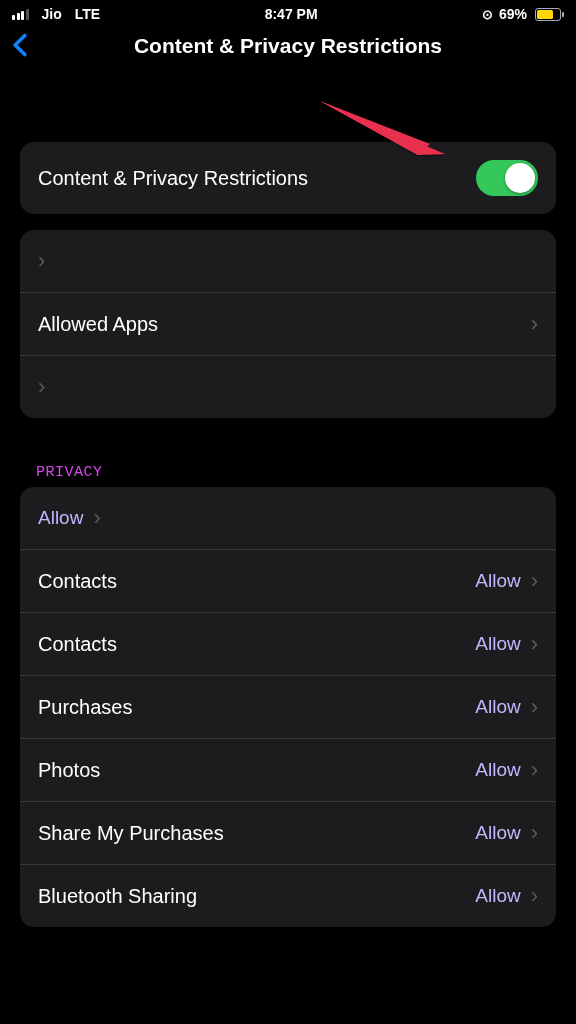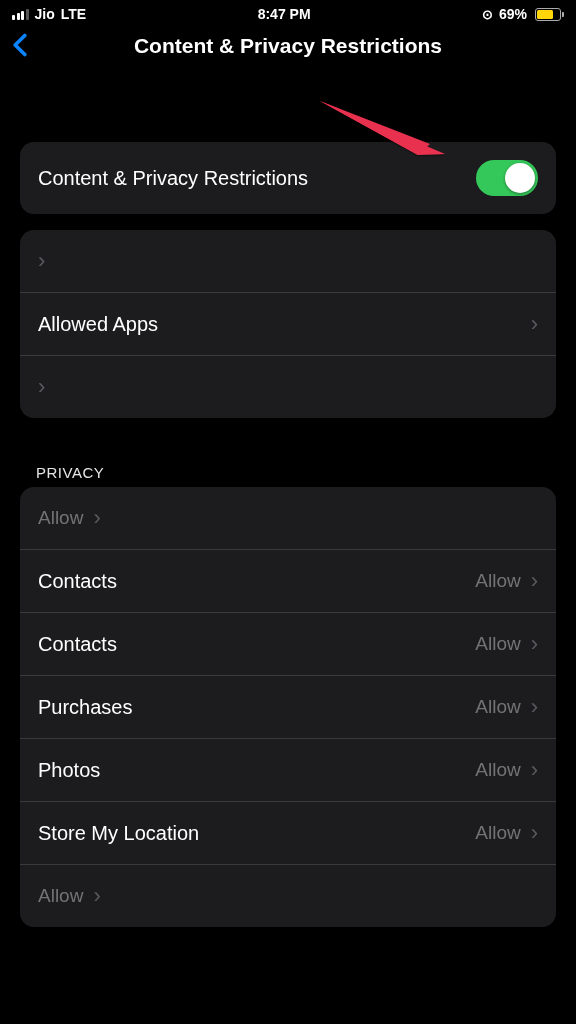--- a/index.html
+++ b/index.html
@@ -14,21 +14,21 @@
     }
     .status-bar {
       display: flex;
       justify-content: space-between;
       align-items: center;
       padding: 4px 12px 0;
       height: 24px;
       font-size: 14px;
       font-weight: 600;
     }
-    .status-left { display: flex; align-items: center; gap: 6px; }
+    .status-left { display: flex; align-items: center; gap: 13px; }
     .status-right { display: flex; align-items: center; gap: 6px; }
     .signal-bars { display: flex; align-items: flex-end; gap: 1.5px; }
     .signal-bars span { width: 3px; background: #fff; border-radius: 1px; }
     .signal-bars span:nth-child(1){height:5px}
     .signal-bars span:nth-child(2){height:7px}
     .signal-bars span:nth-child(3){height:9px}
     .signal-bars span:nth-child(4){height:11px; background:#555}
     .battery { display: flex; align-items: center; }
     .battery-body { width: 26px; height: 13px; border: 1.5px solid #aaa; border-radius: 3px; position: relative; margin-left: 2px; }
     .battery-fill { position:absolute; left:1px; top:1px; bottom:1px; width: 65%; background: #ffd60a; border-radius: 1.5px; }
@@ -65,27 +65,28 @@
     .row {
       display: flex;
       align-items: center;
       justify-content: space-between;
       padding: 18px 18px;
       border-bottom: 0.5px solid #3a3a3c;
     }
     .row:last-child { border-bottom: none; }
     .row-label { font-size: 20px; font-weight: 400; }
     .row-right { display: flex; align-items: center; gap: 10px; }
-    .row-value { color: #737373; font-size: 19px; }
+    .row-value { color: #c4b5fd; font-size: 19px; }
     .chevron { color: #5a5a5e; font-size: 22px; font-weight: 300; }
     .section-header {
-      color: #e5e5e5;
+      color: #d946ef;
       font-size: 15px;
       letter-spacing: 0.5px;
       margin: 46px 36px 4px;
+      font-family: Liberation Mono, monospace;
     }
     .toggle {
       width: 62px; height: 36px;
       background: #34c759;
       border-radius: 18px;
       position: relative;
     }
     .toggle::after {
       content:"";
       position:absolute;
@@ -201,25 +202,26 @@
       </div>
   </div>
   <div class="row">
     <span class="row-label">Photos</span>
     <div class="row-right">
         <span class="row-value">Allow</span>
         <span class="chevron">›</span>
       </div>
   </div>
   <div class="row">
-    <span class="row-label">Store My Location</span>
-    <div class="row-right">
-        <span class="row-value">Allow</span>
-        <span class="chevron">›</span>
-      </div>
-  </div>
-  <div class="row">
+    <span class="row-label">Share My Purchases</span>
+    <div class="row-right">
+        <span class="row-value">Allow</span>
+        <span class="chevron">›</span>
+      </div>
+  </div>
+  <div class="row">
+    <span class="row-label">Bluetooth Sharing</span>
     <div class="row-right">
         <span class="row-value">Allow</span>
         <span class="chevron">›</span>
       </div>
   </div>
 </div>
 
 </body></html>

